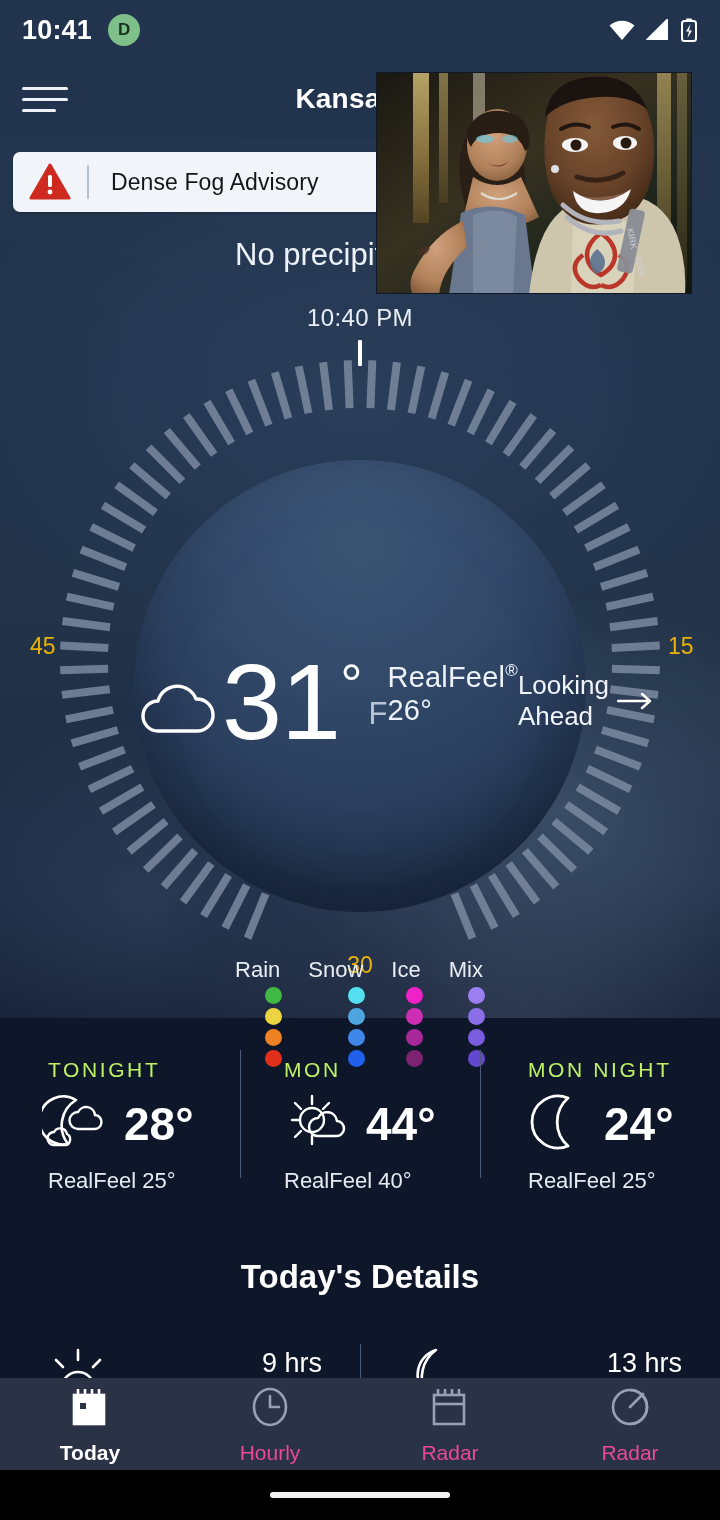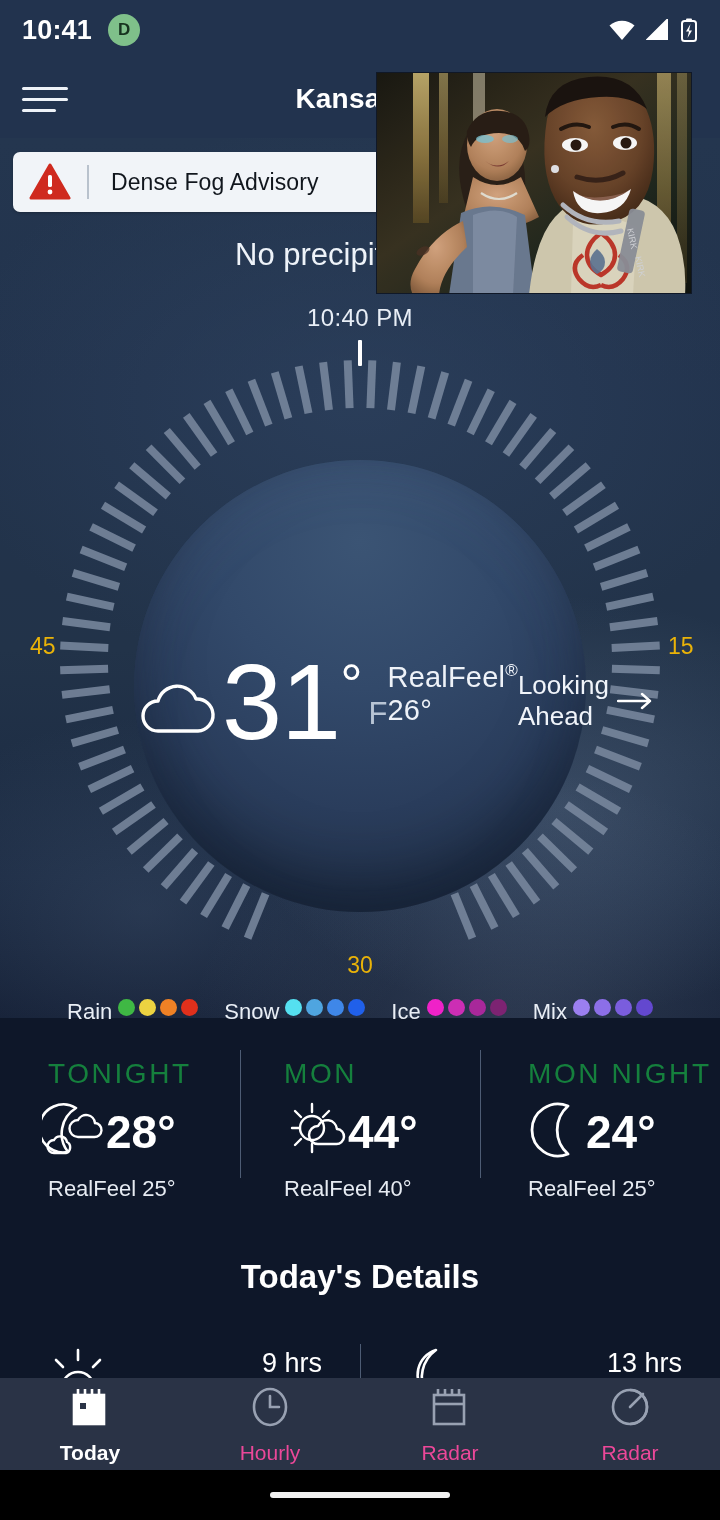--- a/index.html
+++ b/index.html
@@ -105,37 +105,37 @@
   .lookahead{
     display:flex; align-items:center; gap:8px; margin-top:30px;
     color:#f0f4fa; font-size:26px; cursor:pointer;
   }
 
   
   .legend{
     position:absolute; top:998px; left:0; width:720px; height:28px;
     display:flex; align-items:center; justify-content:center; gap:10px; z-index:8;
   }
-  .legend-grp{ display:flex; align-items:flex-start; gap:4px; }
+  .legend-grp{ display:flex; align-items:flex-end; gap:4px;flex-direction:column; }
   .legend-grp + .legend-grp{ margin-left:16px; }
   .legend-lab{ color:#e9eef5; font-size:22px; margin-right:2px;}
   .dot{ width:17px;height:17px;border-radius:50%;}
 
   
   .strip{
     position:absolute; top:1046px; left:0; width:720px; height:148px;
     display:flex; z-index:8;
   }
   .strip-col{ flex:1; position:relative; padding-top:12px; }
   .strip-col + .strip-col:before{
     content:""; position:absolute; left:0; top:4px; width:1px; height:128px;
     background:#4d5c74;
   }
-  .strip-title{ color:#15803d; font-size:28px; letter-spacing:2.6px; padding-left:48px;}
-  .strip-mid{ display:flex; align-items:center; gap:0; padding-left:42px; margin-top:10px;}
+  .strip-title{ color:#bef264; font-size:21px; letter-spacing:2.6px; padding-left:48px;}
+  .strip-mid{ display:flex; align-items:center; gap:18px; padding-left:42px; margin-top:10px;}
   .strip-temp{ color:#fff; font-size:46px; font-weight:600;}
   .strip-rf{ color:#e6ebf2; font-size:22px; padding-left:48px; margin-top:12px;}
   .strip-col:nth-child(2) .strip-title,
   .strip-col:nth-child(2) .strip-mid,
   .strip-col:nth-child(2) .strip-rf{ padding-left:44px;}
   .strip-col:nth-child(3) .strip-title,
   .strip-col:nth-child(3) .strip-mid,
   .strip-col:nth-child(3) .strip-rf{ padding-left:48px;}
 
   

